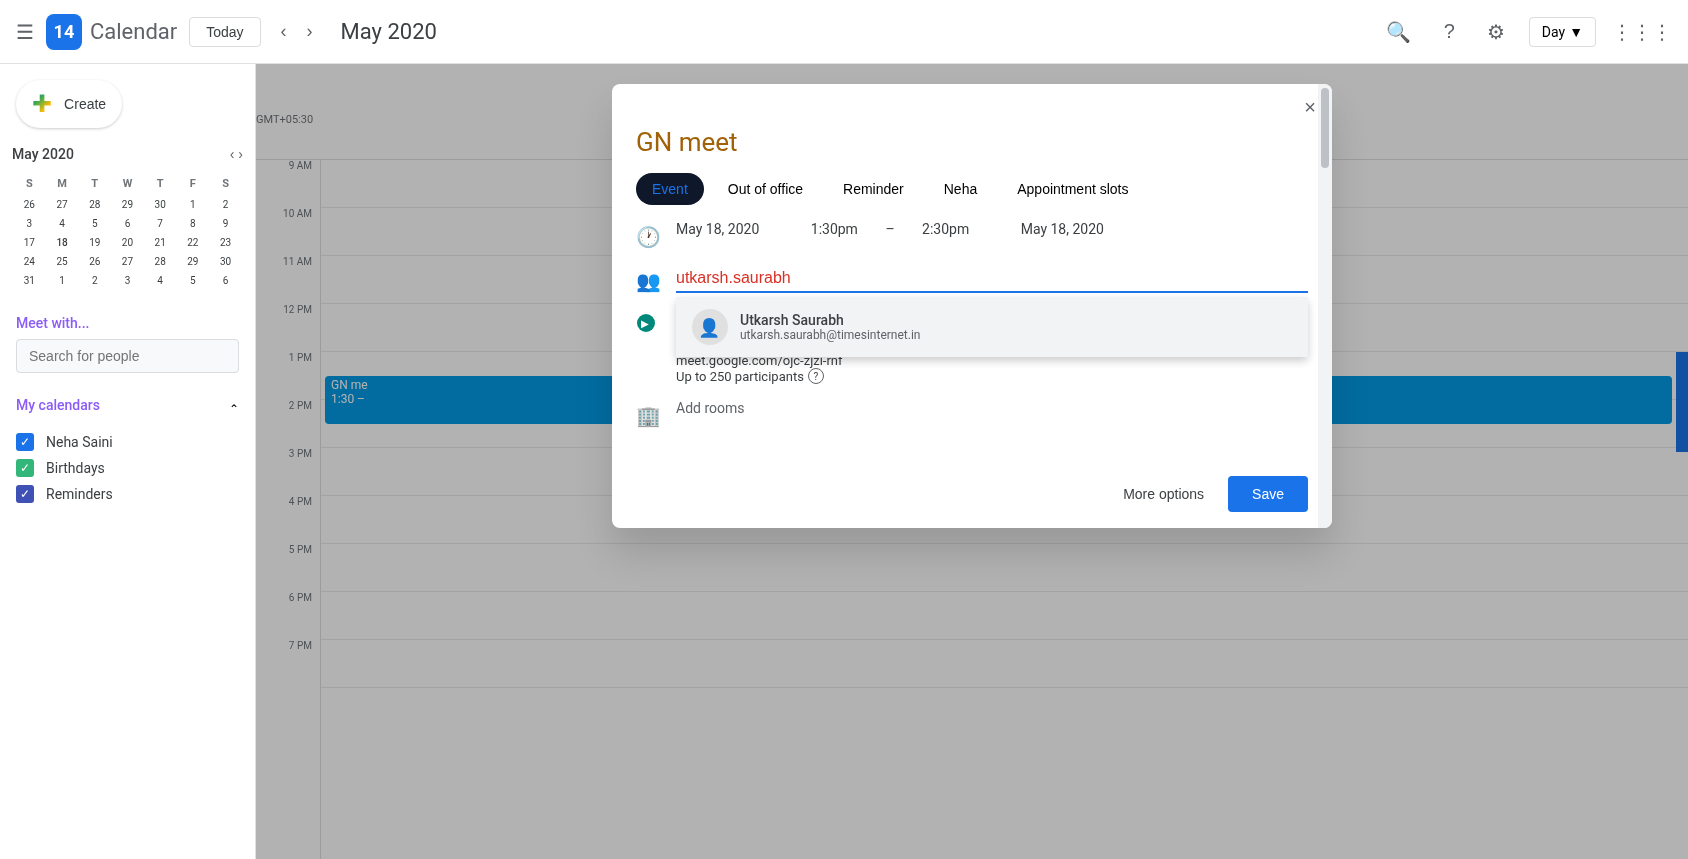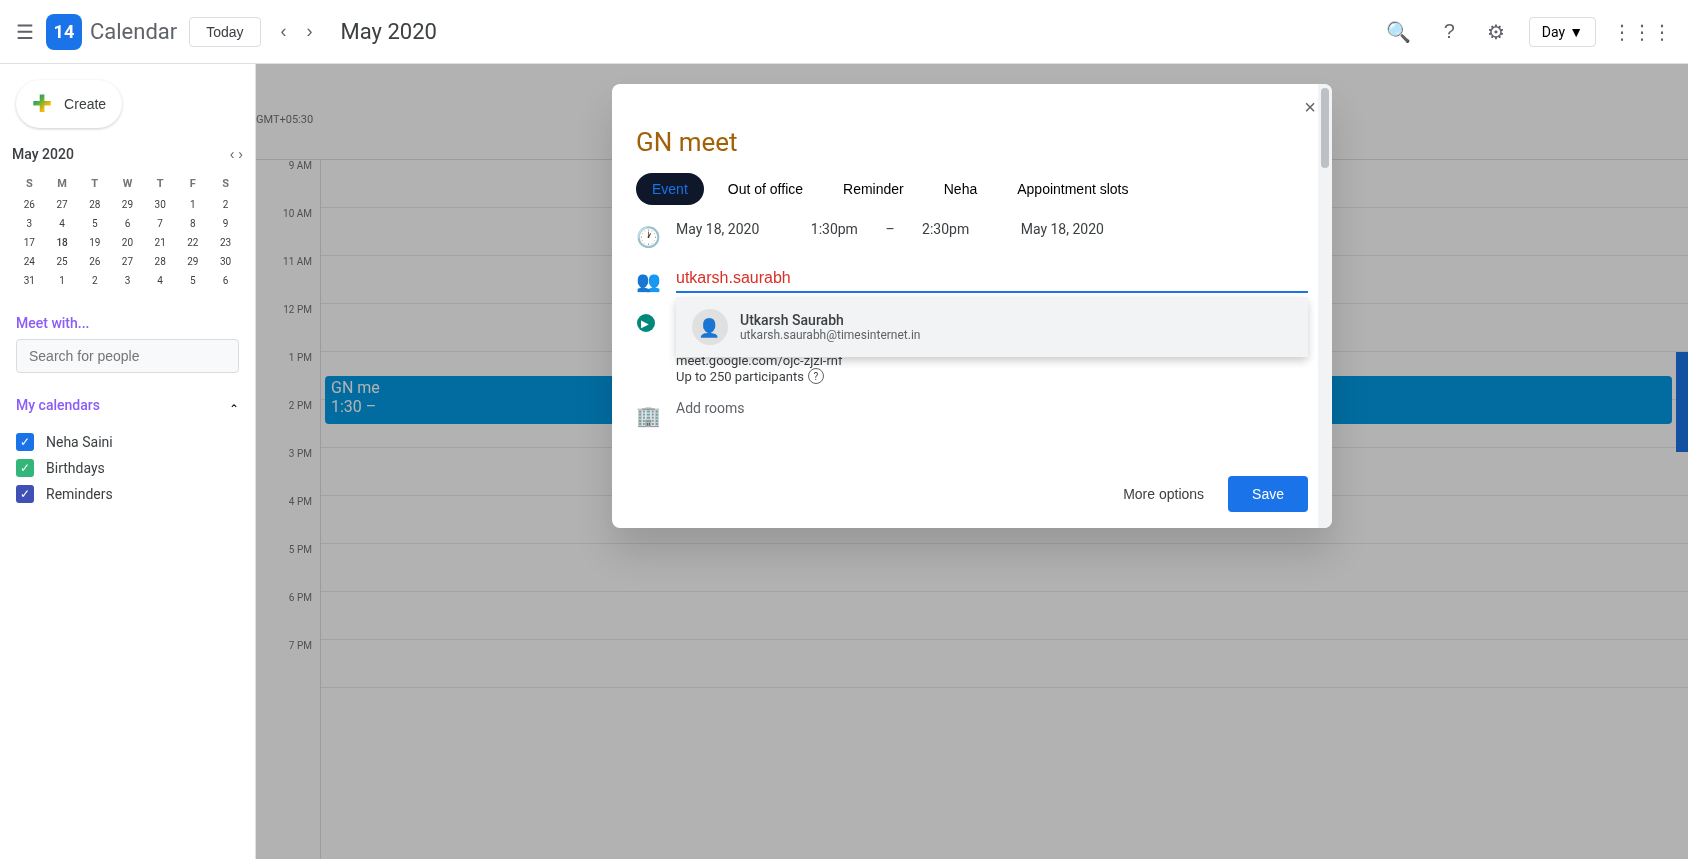--- a/index.html
+++ b/index.html
@@ -85,21 +85,21 @@
     .day-num { font-size: 26px; color: #3c4043; }
     .day-num-today { background: #1a73e8; color: white; border-radius: 50%; width: 46px; height: 46px; display: inline-flex; align-items: center; justify-content: center; }
 
     .time-grid { display: flex; flex: 1; overflow-y: auto; height: calc(100% - 80px); }
     .time-labels { width: 64px; flex-shrink: 0; }
     .time-label { height: 48px; display: flex; align-items: flex-start; justify-content: flex-end; padding-right: 8px; font-size: 10px; color: #70757a; }
     .day-events { flex: 1; position: relative; border-left: 1px solid #e0e0e0; }
     .hour-line { height: 48px; border-bottom: 1px solid #e8eaed; }
     .event-block {
       position: absolute; left: 4px; right: 16px; background: #039be5; color: white;
-      border-radius: 4px; padding: 2px 6px; font-size: 16px; cursor: pointer;
+      border-radius: 4px; padding: 2px 6px; font-size: 12px; cursor: pointer;
     }
 
     
     .modal-overlay {
       position: absolute; top: 0; left: 0; right: 0; bottom: 0;
       background: rgba(0,0,0,0.3); z-index: 100; display: flex; align-items: flex-start; justify-content: center;
       padding-top: 20px;
     }
     .modal {
       background: white; border-radius: 8px; width: 720px; max-height: 820px;

